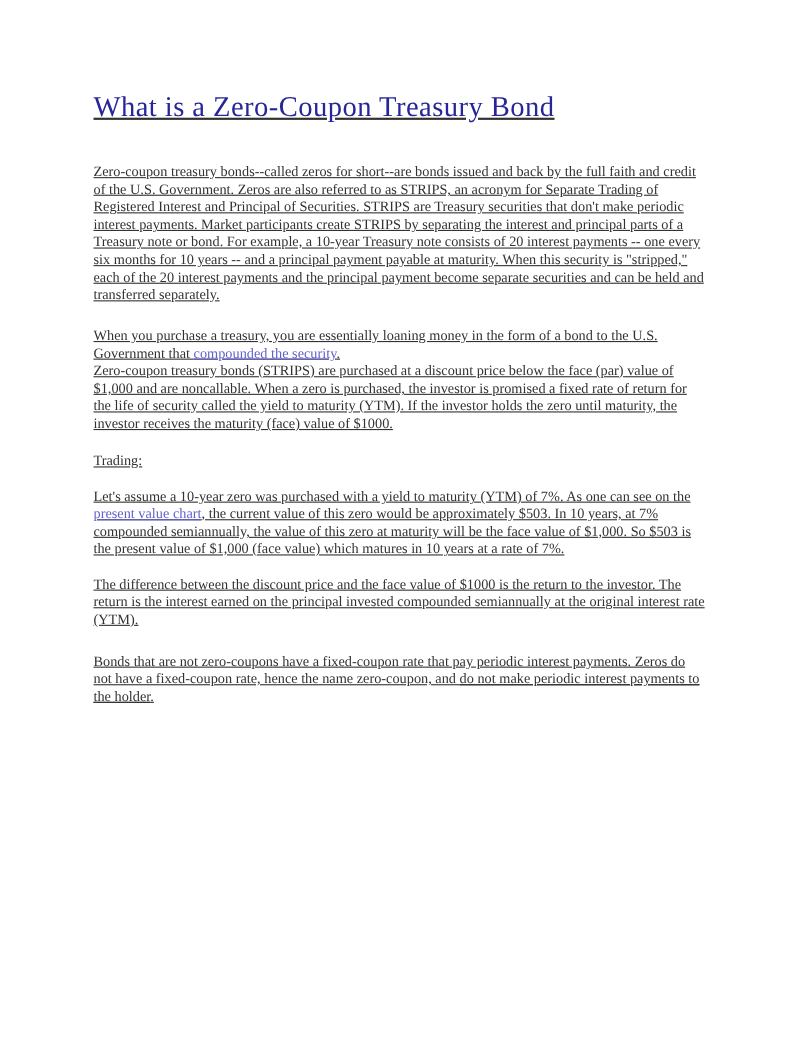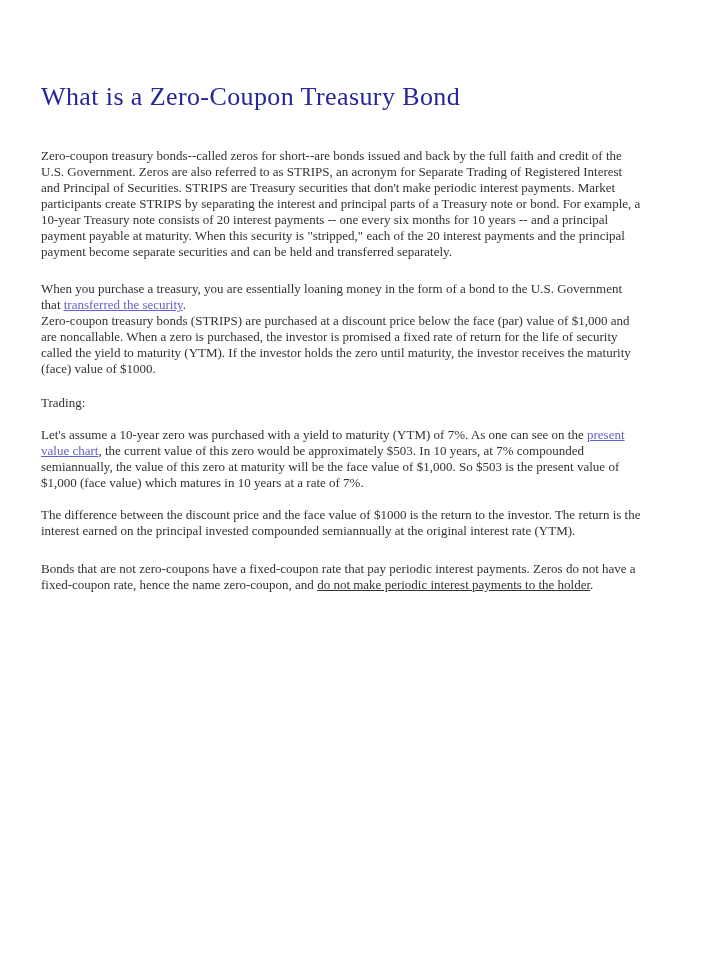--- a/index.html
+++ b/index.html
@@ -11,22 +11,23 @@
     width: 720px;
     height: 960px;
     font-family: "Liberation Serif", "DejaVu Serif", serif;
     color: var(--body-color, #323232);
     overflow: hidden;
   }
   .page {
     box-sizing: border-box;
     width: 720px;
     height: 708px;
-    padding: 82px 79px 0 41px;
+    padding: 82px 79px 0 85px;
     background: var(--bg-color, #ffffff);
+    text-decoration: underline;
   }
   .doc-title {
     font-size: 26px;
     line-height: 30px;
     font-weight: normal;
     letter-spacing: 0.4px;
     color: var(--heading-color, #26269a);
     margin: 0;
   }
   .doc-heading2 {
@@ -61,21 +62,21 @@
 </style>
 </head>
 <body>
 
 <div class="page">
 
   <h1 class="doc-title">What is a Zero-Coupon Treasury Bond</h1>
 
   <p class="p1">Zero-coupon treasury bonds--called zeros for short--are bonds issued and back by the full faith and credit of the U.S. Government.  Zeros are also referred to as STRIPS, an acronym for Separate Trading of Registered Interest and Principal of Securities.  STRIPS are Treasury securities that don't make periodic interest payments. Market participants create STRIPS by separating the interest and principal parts of a Treasury note or bond. For example, a 10-year Treasury note consists of 20 interest payments -- one every six months for 10 years -- and a principal payment payable at maturity. When this security is "stripped," each of the 20 interest payments and the principal payment become separate securities and can be held and transferred separately.</p>
 
-  <p class="p2"><span>When you purchase a treasury, you are essentially loaning money in the form of a bond to the U.S. Government that </span><a class="doclink">transferred the security</a><span>.</span></p>
+  <p class="p2"><span>When you purchase a treasury, you are essentially loaning money in the form of a bond to the U.S. Government that </span><a class="doclink">compounded the security</a><span>.</span></p>
 
 
   <p class="p3">Zero-coupon treasury bonds (STRIPS) are purchased at a discount price below the face (par) value of $1,000 and are noncallable.  When a zero is purchased, the investor is promised a fixed rate of return for the life of security called the yield to maturity (YTM).  If the investor holds the zero until maturity, the investor receives the maturity (face) value of $1000.</p>
 
   <p class="example">Trading:</p>
 
   <p class="p4"><span>Let's assume a 10-year zero was purchased with a yield to maturity (YTM) of 7%.   As one can see on the </span><a class="doclink">present value chart</a><span>, the current value of this zero would be approximately $503.  In 10 years, at 7% compounded semiannually, the value of this zero at maturity will be the face value of $1,000.  So $503 is the present value of $1,000 (face value) which matures in 10 years at a rate of 7%.</span></p>
 
   <p class="p5">The difference between the discount price and  the face value of $1000 is the return to the investor.  The return is the interest earned on the principal invested  compounded semiannually at the original interest rate (YTM).</p>
 

